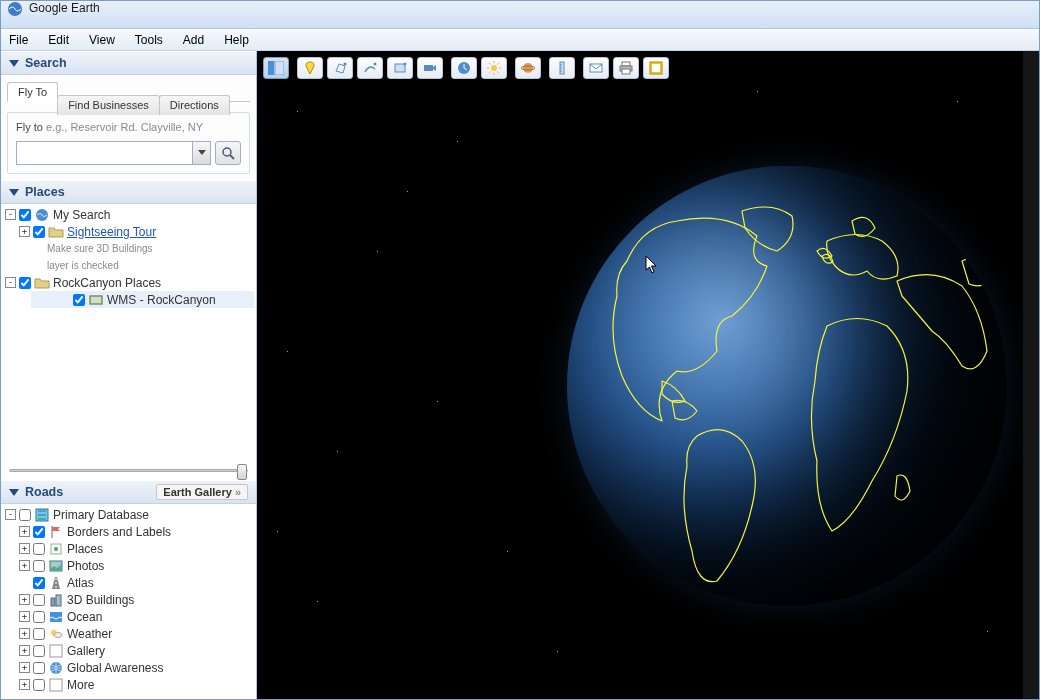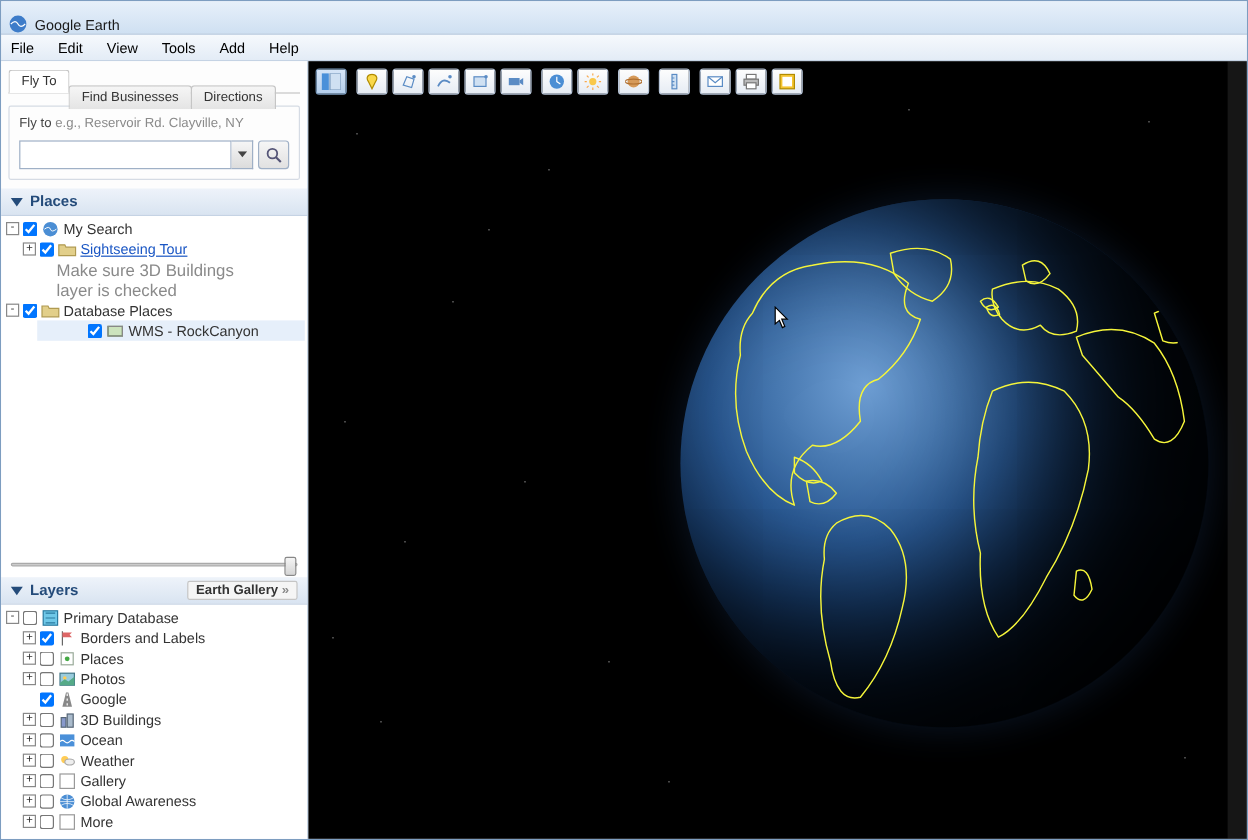--- a/index.html
+++ b/index.html
@@ -1,19 +1,19 @@
 <!DOCTYPE html>
 <html><head>
 <meta charset="utf-8">
 <style>
   * { box-sizing: border-box; margin: 0; padding: 0; font-family: "Segoe UI", Tahoma, sans-serif; }
   body { width: 1040px; height: 700px; overflow: hidden; background: #e8eef7; }
   .window { width: 1040px; height: 700px; display: flex; flex-direction: column; border: 1px solid #7d9dc0; }
   
-  .titlebar { height: 28px; background: linear-gradient(#e7f0fa, #cfe0f2); display: flex; align-items: flex-end; padding: 0 6px; font-size: 12px; color: #1a1a1a; border-bottom: 1px solid #b0c4da; }
+  .titlebar { height: 28px; background: linear-gradient(#e7f0fa, #cfe0f2); display: flex; align-items: flex-start; padding: 0 6px; font-size: 12px; color: #1a1a1a; border-bottom: 1px solid #b0c4da; }
   .titlebar .app-icon { width: 16px; height: 16px; margin-right: 6px; }
   
   .menubar { height: 22px; background: linear-gradient(#f6f9fd, #e3ecf6); display: flex; align-items: center; padding: 0 8px; font-size: 12px; border-bottom: 1px solid #c5d3e4; gap: 20px; }
   .menubar span { cursor: default; }
   
   .main { flex: 1; display: flex; min-height: 0; }
   .sidebar { width: 256px; background: #f0f3f8; display: flex; flex-direction: column; border-right: 1px solid #b0c4da; }
   .panel-header { height: 24px; background: linear-gradient(#eef3fa, #d9e4f1); display: flex; align-items: center; padding: 0 8px; font-size: 12.5px; font-weight: 700; color: #244b7a; border-top: 1px solid #fff; border-bottom: 1px solid #c5d3e4; }
   .panel-header .tri { width: 0; height: 0; border-left: 5px solid transparent; border-right: 5px solid transparent; border-top: 7px solid #244b7a; margin-right: 6px; }
   .panel-header .gallery { margin-left: auto; font-size: 11px; font-weight: 700; background: #f5f5f5; border: 1px solid #c5c5c5; padding: 1px 6px; border-radius: 2px; color: #333; }
@@ -33,21 +33,21 @@
   .search-btn { width: 26px; height: 24px; margin-left: 4px; border: 1px solid #9fb0c6; background: linear-gradient(#f6f6f6, #e1e1e1); border-radius: 3px; display: flex; align-items: center; justify-content: center; }
   
   .tree { padding: 2px 2px 6px 2px; }
   .tree-row { display: flex; align-items: center; min-height: 17px; padding: 0 2px; gap: 3px; white-space: nowrap; }
   .tree-row.hl { background: #e6effa; margin-left: 28px; }
   .expander { width: 11px; height: 11px; border: 1px solid #888; background: #fff; display: flex; align-items: center; justify-content: center; font-size: 9px; line-height: 9px; color: #333; cursor: default; font-family: monospace; }
   .expander.blank { border: none; background: transparent; }
   .chk { width: 12px; height: 12px; }
   .ticon { width: 16px; height: 16px; display: flex; align-items: center; justify-content: center; }
   .link { color: #1a56c4; text-decoration: underline; }
-  .sub { color: #8a8a8a; padding-left: 0; line-height: 14px; font-size: 14px; }
+  .sub { color: #8a8a8a; padding-left: 0; line-height: 14px; font-size: 10px; }
   .indent1 { padding-left: 16px; }
   .indent2 { padding-left: 28px; }
   .indent3 { padding-left: 44px; }
   
   .slider-row { display: flex; align-items: center; padding: 4px 8px 8px; }
   .slider-track { flex: 1; height: 3px; background: #ccc; border: 1px solid #aaa; border-radius: 2px; position: relative; }
   .slider-thumb { position: absolute; right: 0; top: -6px; width: 10px; height: 16px; background: linear-gradient(#f5f5f5, #d5d5d5); border: 1px solid #888; border-radius: 2px; }
   
   .viewport { flex: 1; background: #000; position: relative; overflow: hidden; }
   .toolbar { position: absolute; top: 6px; left: 6px; display: flex; gap: 8px; z-index: 5; }
@@ -92,20 +92,24 @@
     <span>View</span>
     <span>Tools</span>
     <span>Add</span>
     <span>Help</span>
   </div>
   <div class="main">
 
     <div class="sidebar">
 
       <div class="search-panel">
+        <div class="panel-header">
+          <span class="tri"></span>
+          <span>Search</span>
+        </div>
         <div class="panel-body">
           <div class="tabs">
             <div class="tab active">Fly To</div>
             <div class="tab">Find Businesses</div>
             <div class="tab">Directions</div>
           </div>
           <div class="flyto-box">
             <div class="flyto-label">
               <span>Fly to</span>
               <span class="eg">e.g., Reservoir Rd. Clayville, NY</span>
@@ -163,21 +167,21 @@
                 <span class="sub">layer is checked</span>
               </div>
             <div class="tree-row">
               <span class="expander">-</span>
               <input type="checkbox" class="chk" checked="" style="">
               <span class="ticon">
                   <svg viewBox="0 0 16 16">
                     <path d="M1 4h5l1 2h8v7H1z" fill="#e2cf8a" stroke="#b09a50"></path>
                   </svg>
                 </span>
-              <span>Database Places</span>
+              <span>RockCanyon Places</span>
             </div>
             <div class="tree-row indent2 hl">
               <span class="expander blank"></span>
               <input type="checkbox" class="chk" checked="" style="">
               <span class="ticon">
                   <svg viewBox="0 0 16 16">
                     <rect x="2" y="4" width="12" height="8" fill="#cce3bd" stroke="#6a9050"></rect>
                     <rect x="2" y="4" width="12" height="8" fill="none" stroke="#888"></rect>
                   </svg>
                 </span>
@@ -188,21 +192,21 @@
             <div class="slider-track">
                 <div class="slider-thumb"></div>
               </div>
           </div>
         </div>
       </div>
 
       <div class="layers-panel">
         <div class="panel-header">
           <span class="tri"></span>
-          <span>Layers</span>
+          <span>Roads</span>
           <span class="gallery">
             <span>Earth Gallery</span> <span class="chev">»</span>
           </span>
         </div>
         <div class="panel-body tree">
           <div class="tree-row">
             <span class="expander">-</span>
             <input type="checkbox" class="chk" style="">
             <span class="ticon">
                 <svg viewBox="0 0 16 16">
@@ -248,21 +252,21 @@
           </div>
           <div class="tree-row indent1">
             <span class="expander blank"></span>
               <input type="checkbox" class="chk" checked="" style="">
             <span class="ticon">
                 <svg viewBox="0 0 16 16">
                   <path d="M4 14 L7 2 L9 2 L12 14 Z" fill="#888"></path>
                   <line x1="8" y1="3" x2="8" y2="13" stroke="#fff" stroke-dasharray="2"></line>
                 </svg>
               </span>
-            <span>Google</span>
+            <span>Atlas</span>
           </div>
           <div class="tree-row indent1">
             <span class="expander">+</span>
               <input type="checkbox" class="chk" style="">
             <span class="ticon">
                 <svg viewBox="0 0 16 16">
                   <rect x="3" y="6" width="4" height="8" fill="#89c" stroke="#567"></rect>
                   <rect x="8" y="3" width="5" height="11" fill="#abc" stroke="#567"></rect>
                 </svg>
               </span>

